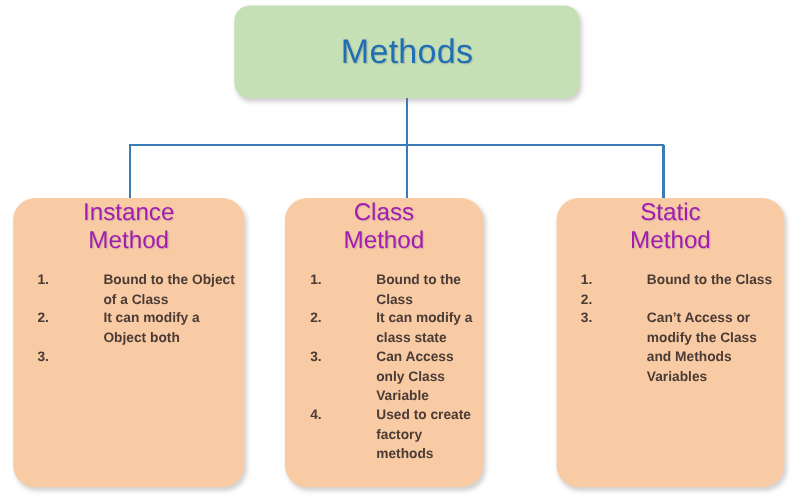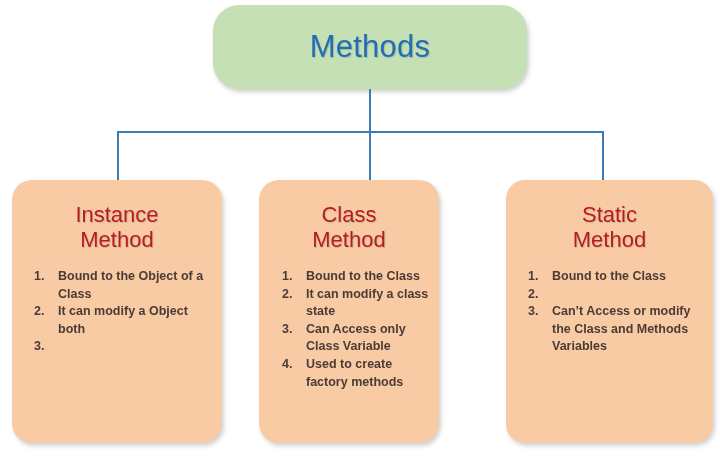--- a/index.html
+++ b/index.html
@@ -33,21 +33,21 @@
   }
 
   
   .root-node {
     position: absolute;
     left: 213px;
     top: 5px;
     width: 314px;
     height: 84px;
     background: #C5E0B4;
-    border-radius: 26px;
+    border-radius: 14px;
     box-shadow: 2px 3px 4px rgba(120,120,120,0.35);
     display: flex;
     align-items: center;
     justify-content: center;
   }
   .root-title {
     color: #1F6FB5;
     font-size: 31px;
     letter-spacing: 0.2px;
     text-shadow: 1px 1px 1px rgba(140,140,140,0.45);
@@ -58,26 +58,25 @@
     position: absolute;
     top: 180px;
     height: 263px;
     background: #F9CBA5;
     border-radius: 20px;
     box-shadow: 2px 3px 4px rgba(125,125,125,0.35);
     overflow: hidden;
   }
   .child-node.n0 { left: 12px;  width: 210px; }
   .child-node.n1 { left: 259px; width: 180px; }
-  .child-node.n2 { left: 506px; width: 207px; border-radius: 19px; }
+  .child-node.n2 { left: 506px; width: 207px; }
 
   .child-title {
-    margin-top: 22px;
     text-align: center;
-    color: #b91c1c;
+    color: #a21caf;
     font-size: 22px;
     line-height: 25px;
     text-shadow: 1px 1px 1px rgba(150,150,150,0.45);
   }
   .child-title .ln { display: block; }
 
   .child-list {
     margin: 16px 0 0 0;
     padding: 0;
     list-style: none;
@@ -95,20 +94,21 @@
   .child-node.n1 .child-list li { padding-left: 23px; }
   .child-node.n2 .child-list li { padding-left: 22px; }
 
   .li-num {
     flex: 0 0 auto;
     width: 24px;
     text-align: left;
   }
   .li-text {
     flex: 1 1 auto;
+    margin-left: 36px;
   }
 </style>
 </head>
 <body>
 
 <div id="diagram">
 
   <svg class="connector-layer" viewBox="0 0 720 456" width="720" height="456">
     <g stroke="#3B7CB5" stroke-width="2.2" fill="none" shape-rendering="crispEdges">
       <line x1="370" y1="89" x2="370" y2="181"></line>

